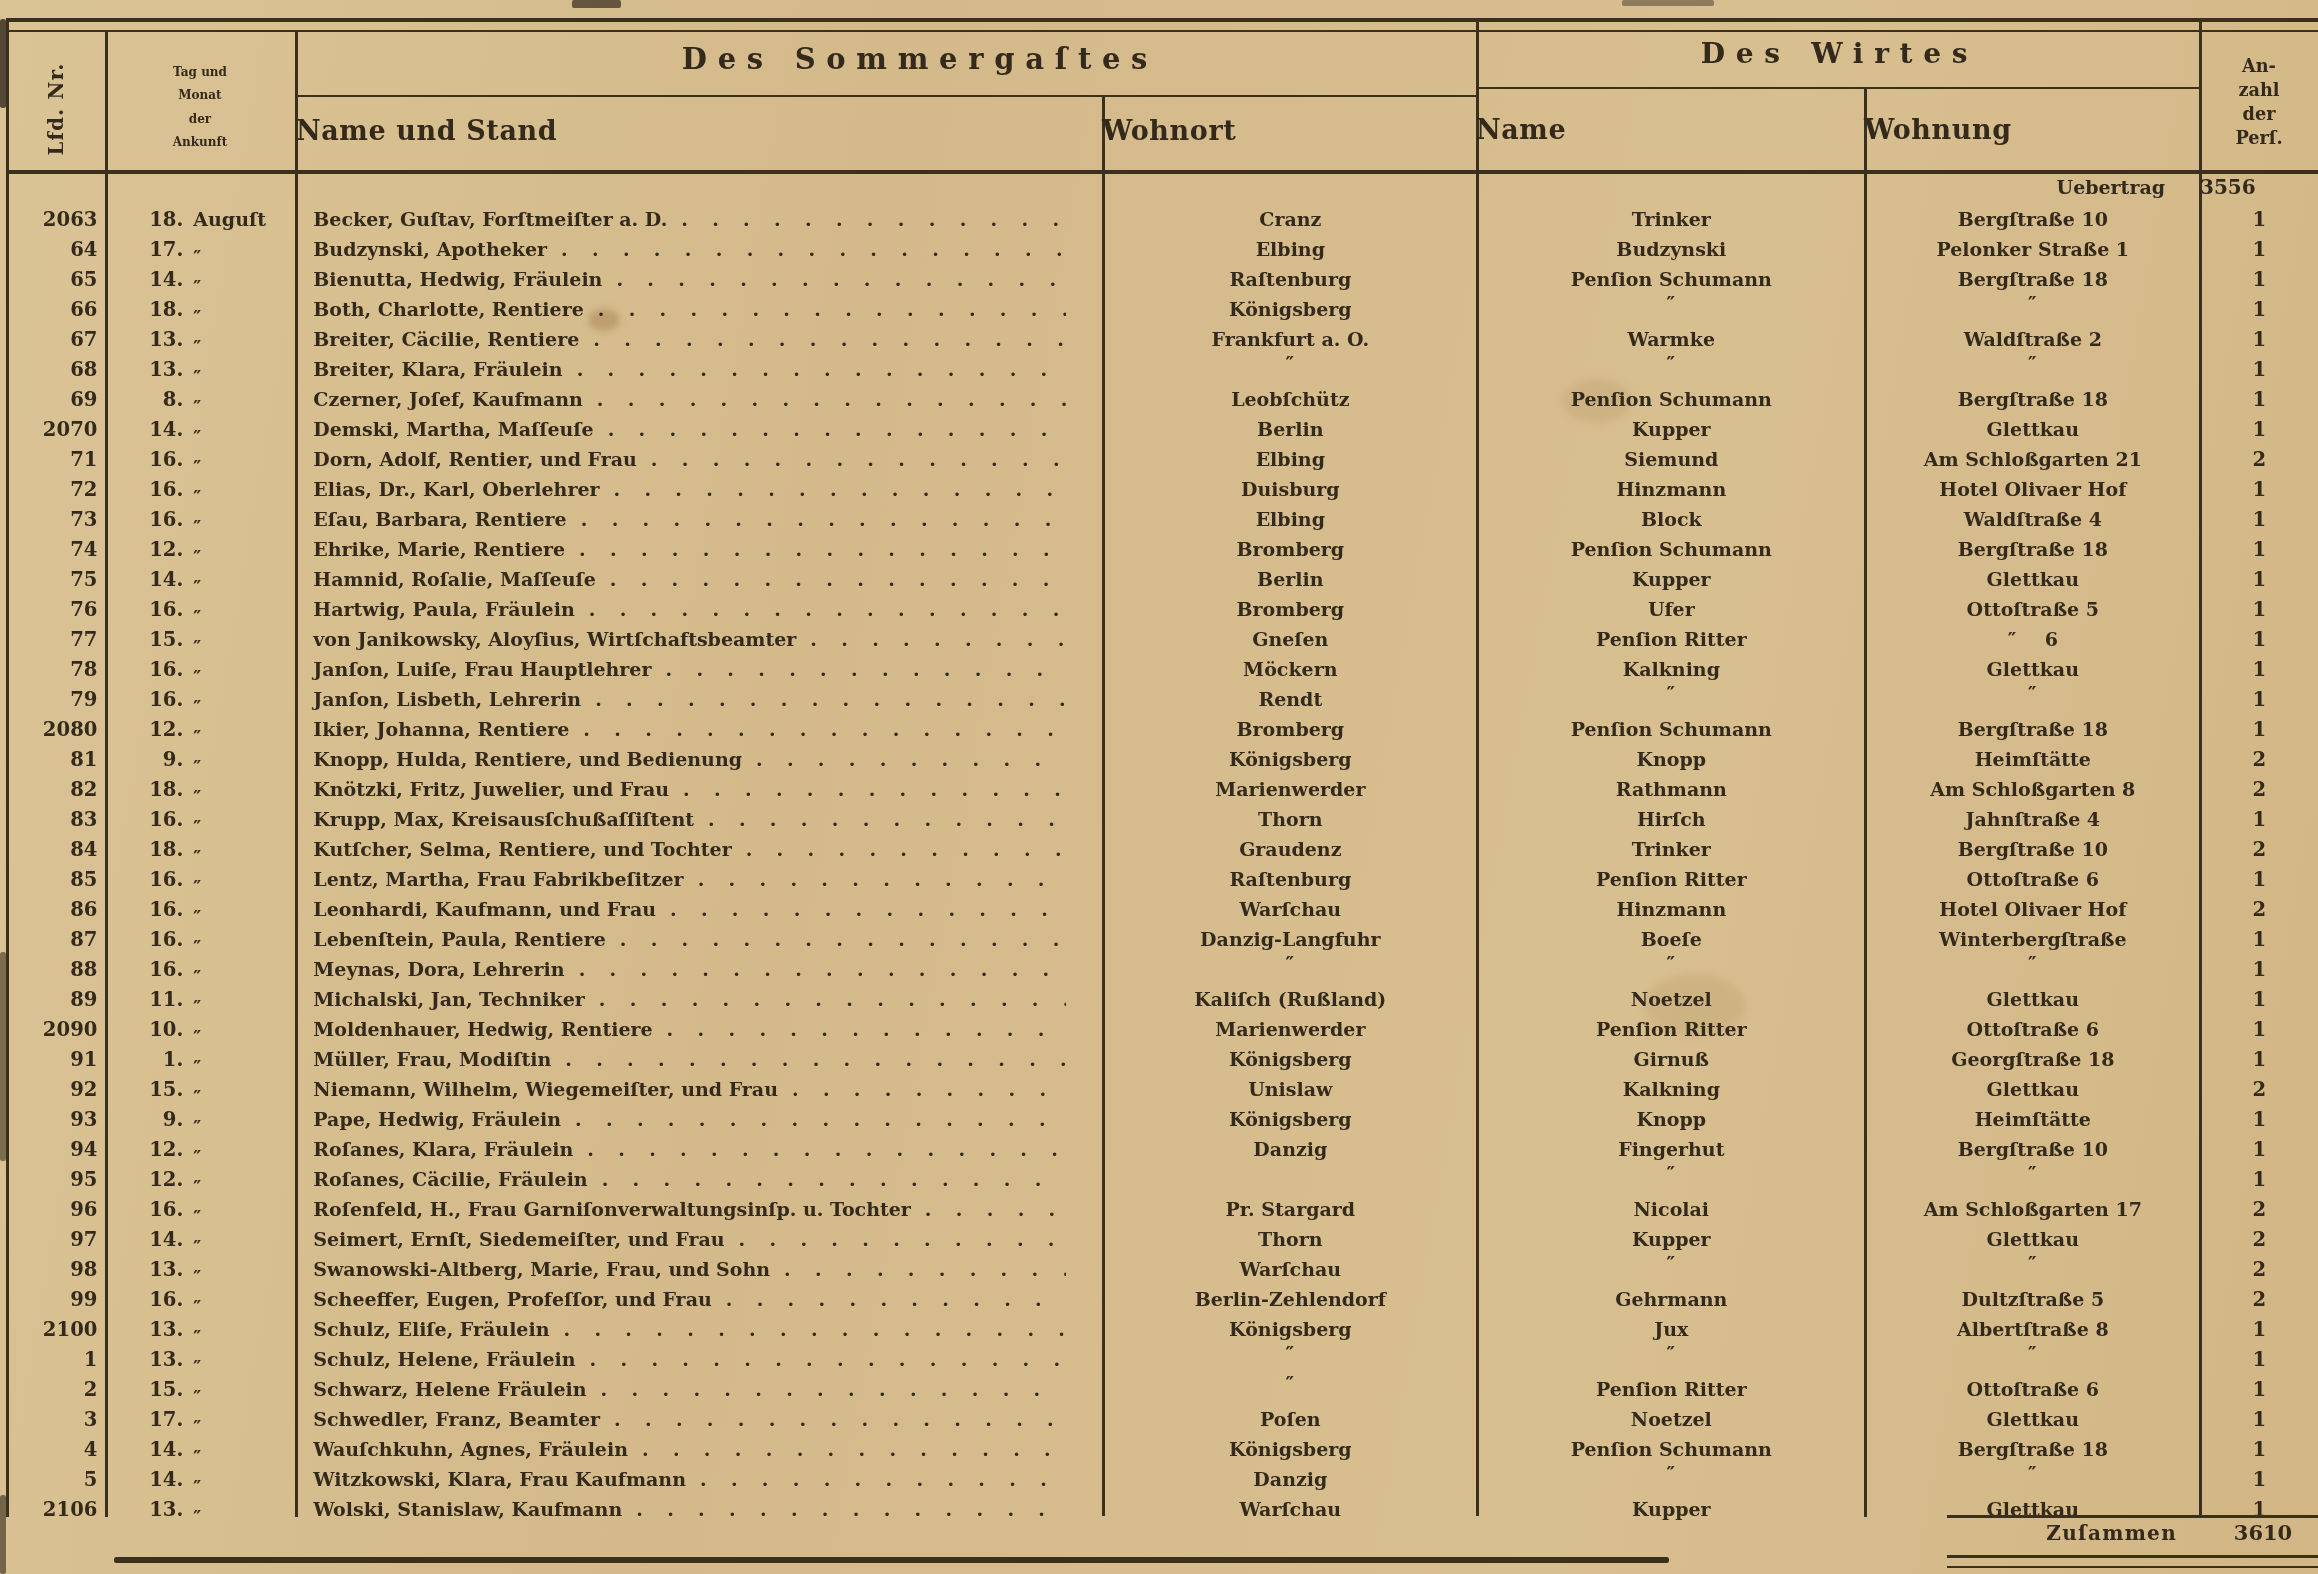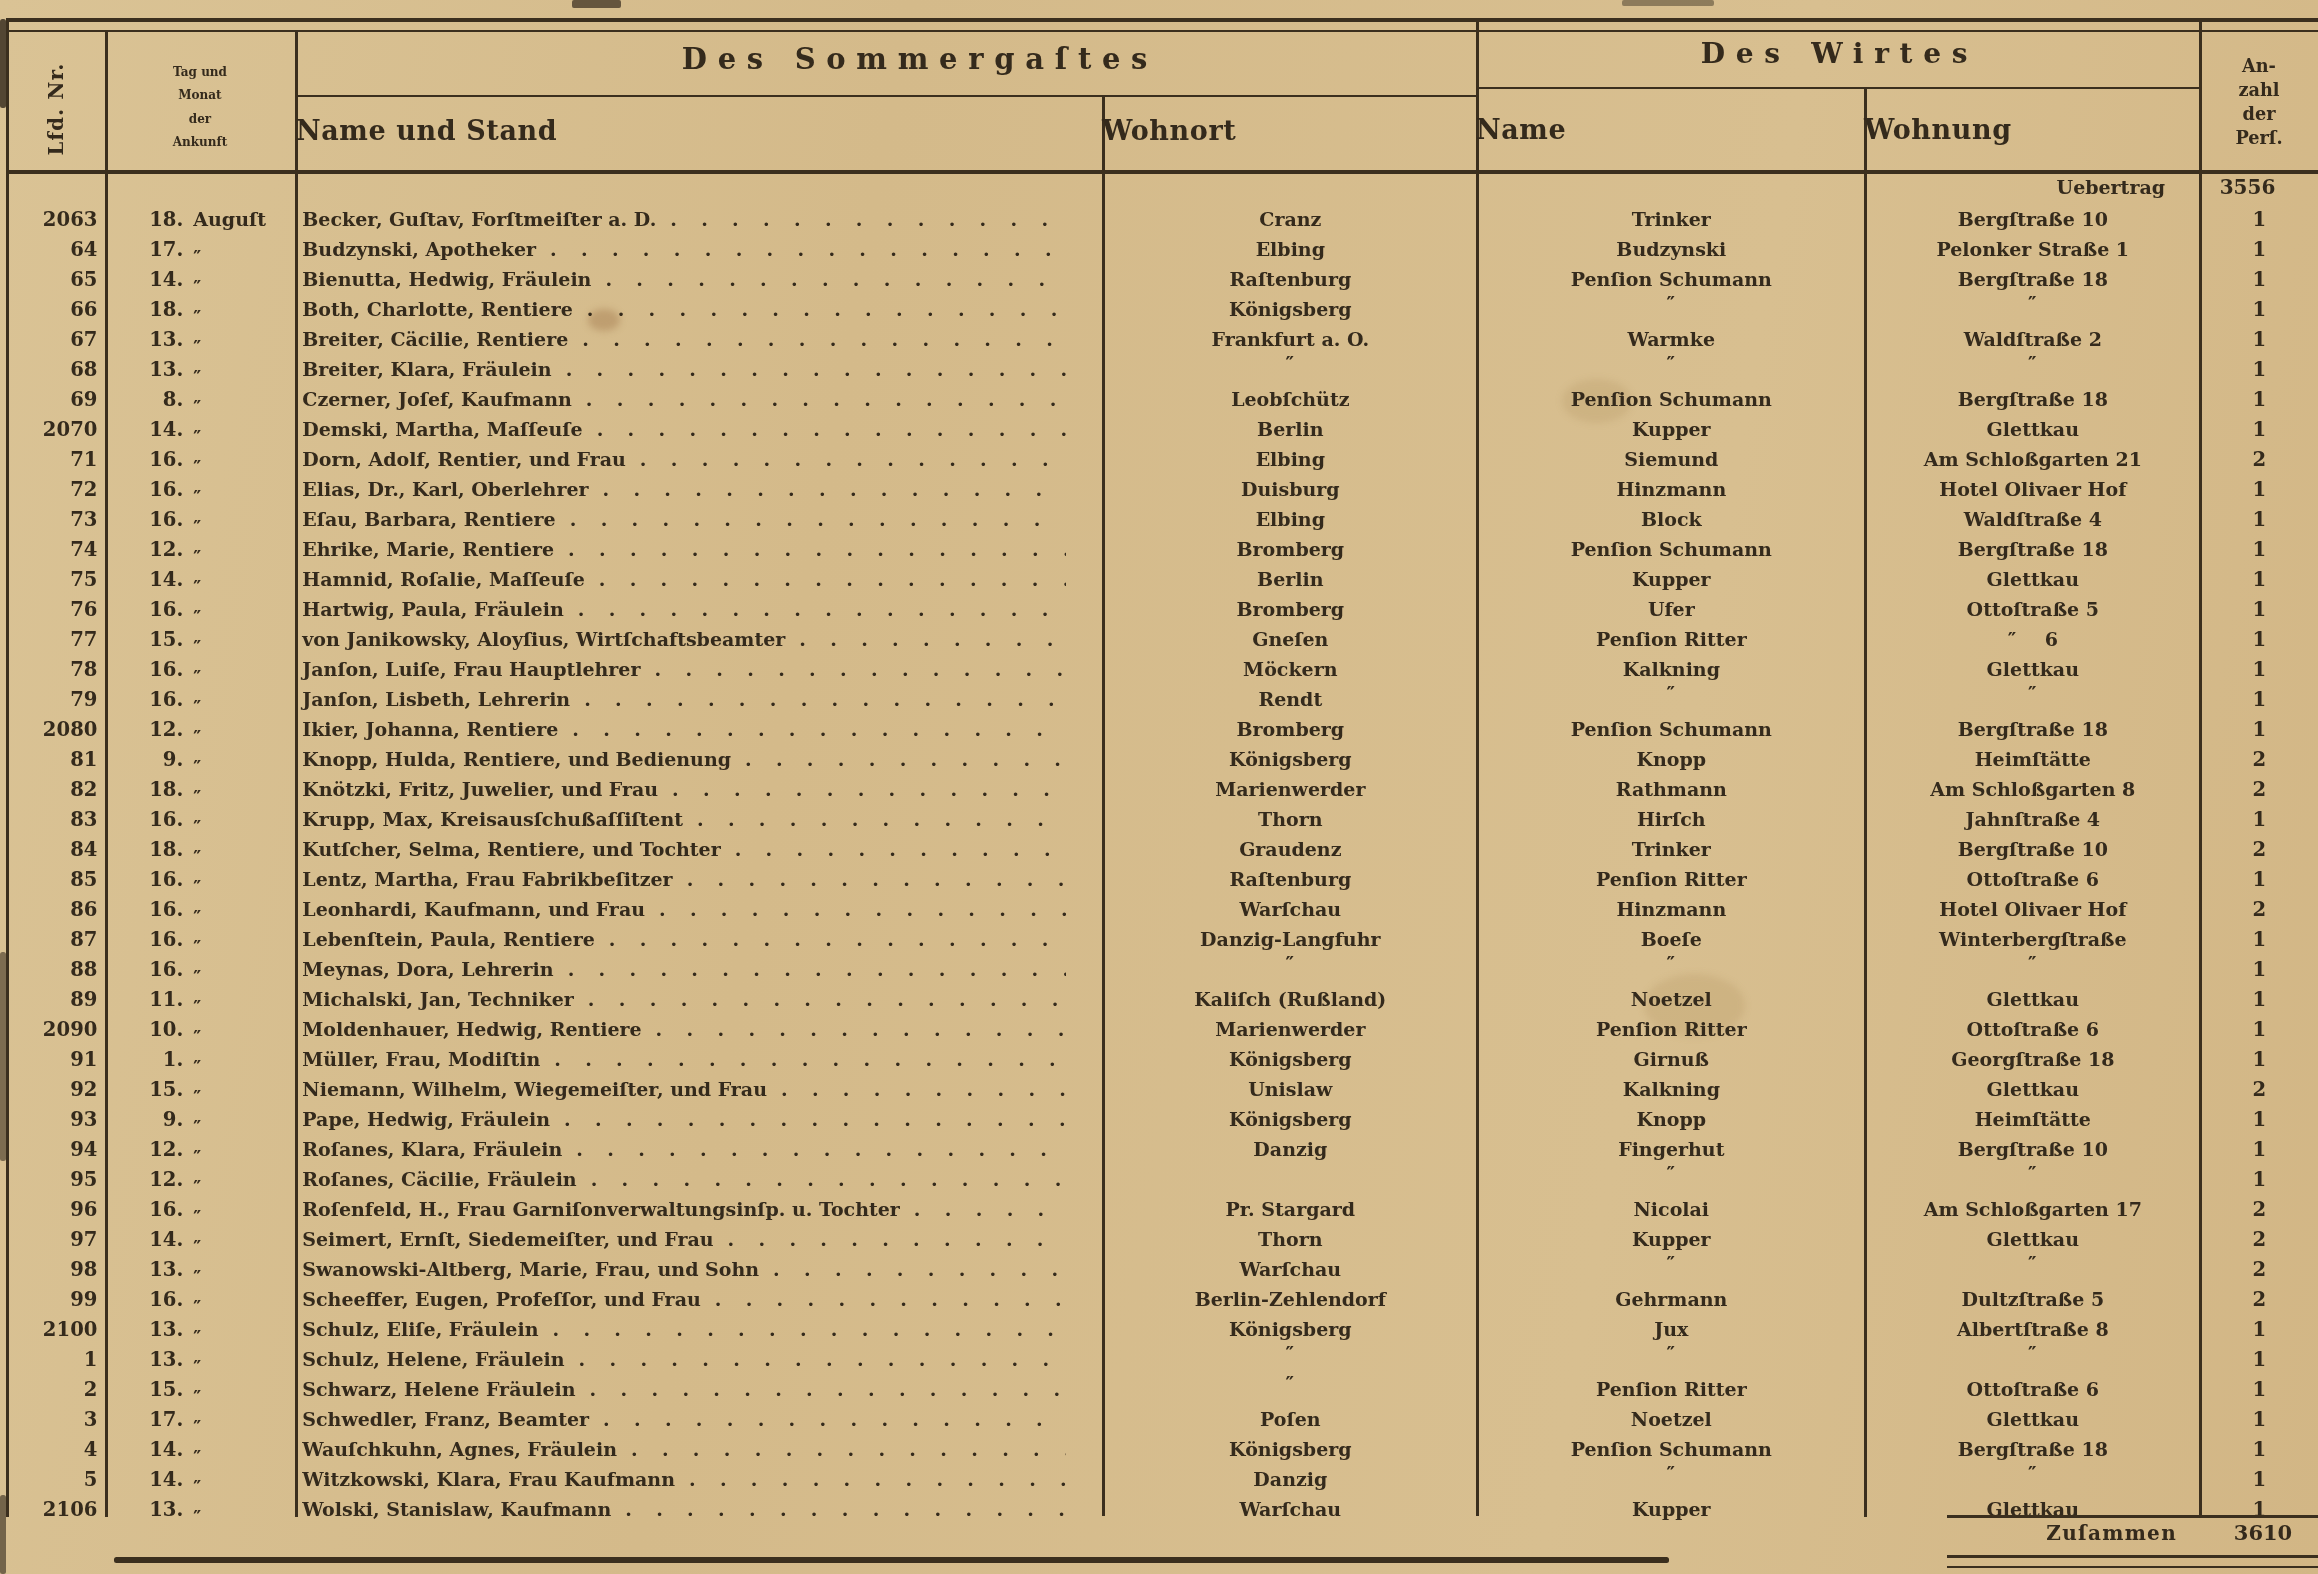--- a/index.html
+++ b/index.html
@@ -12,34 +12,34 @@
   .hr,.vr{position:absolute; background:#3b2f1e;}
   .hr{height:1.9px;} .vr{width:2.5px;}
   
   .vertlabel{position:absolute; left:56px; top:109px; transform:translate(-50%,-50%) rotate(-90deg);
     white-space:nowrap; font-size:19.6px; letter-spacing:1.3px;}
   .hblock{position:absolute; text-align:center; line-height:23.4px; font-size:12px;}
   .group{position:absolute; text-align:center; font-size:29px; letter-spacing:10.7px; white-space:nowrap;}
   .subhead{position:absolute; font-size:27px; letter-spacing:0.6px;}
   
   .carrylabel{position:absolute; left:1865px; top:176px; width:300px; text-align:right; font-size:19px;}
-  .carryval{position:absolute; left:2200px; top:175px; width:95px; text-align:center; font-size:20px;}
+  .carryval{position:absolute; left:2200px; top:175px; width:95px; text-align:left; font-size:20px;}
   .totallabel{position:absolute; left:1865px; top:1521px; width:312px; text-align:right; font-size:20px; letter-spacing:1.3px;}
   .totalval{position:absolute; left:2207px; top:1520px; width:112px; text-align:center; font-size:21px;}
   
   .rows{position:absolute; left:6.3px; top:204px; width:2312px;}
   .row{display:flex; height:30px; align-items:center; font-size:19px;}
   .c{height:30px; display:flex; align-items:center;}
   .c.nr{width:100px; justify-content:flex-end; padding:0; font-size:19.6px;}
   .c.nr span{display:block; width:100%; text-align:right; padding-right:8.9px;}
   .c.date{width:190px;}
   .day{display:inline-block; width:77px; text-align:right; font-size:19.6px;}
   .mon{display:inline-block; padding-left:10px; font-size:19px;}
   .mon.dd{transform:translateY(7.6px); letter-spacing:1.3px; font-size:17.7px;}
-  .c.name{width:807px; padding-left:6px; box-sizing:border-box;}
+  .c.name{width:807px; padding-left:17px; box-sizing:border-box;}
   .nm{white-space:nowrap;}
   .leader{flex:1 1 0; min-width:0; overflow:hidden; white-space:nowrap; margin:0 37px 0 14px;}
   .leader::after{content:". . . . . . . . . . . . . . . . . . . . . . . . . . . . . . . . . . . .";
     word-spacing:17.7px;}
   .c.ort{width:374px;} .c.wirt{width:388px;} .c.whg{width:335px;} .c.anz{width:118px; font-size:19.6px;}
   .c.ort,.c.wirt,.c.whg,.c.anz{justify-content:center; text-align:center;}
   .dit{transform:translateY(-5.7px); letter-spacing:1.3px;}
   
   .smudge{position:absolute; background:#31271a; opacity:.8; border-radius:2.5px;}
   .frag{position:absolute; background:#342a1c; border-radius:1.9px;}

